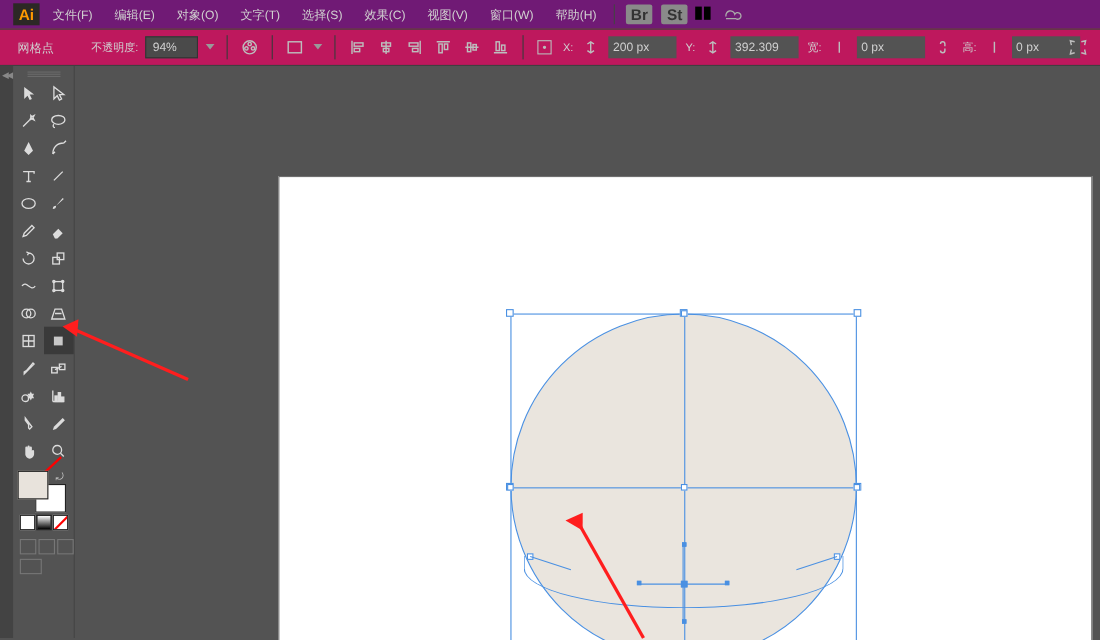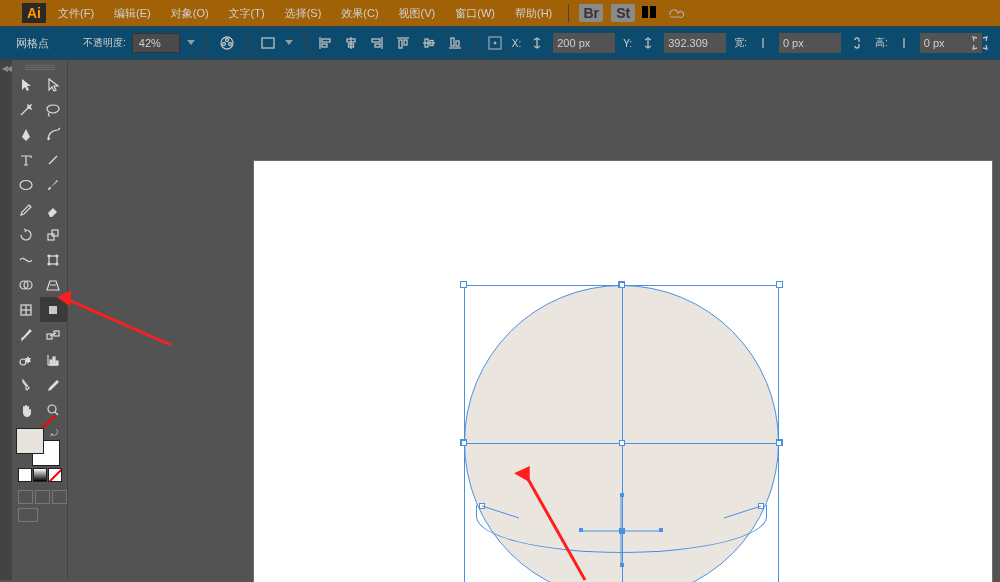--- a/index.html
+++ b/index.html
@@ -1,24 +1,24 @@
 <!DOCTYPE html>
 <html><head>
 <meta charset="utf-8">
 <style>
 *{margin:0;padding:0;box-sizing:border-box;font-family:"Microsoft YaHei",sans-serif;font-size:11px;color:#d0d0d0}
 body{background:#535353;width:1000px;height:582px;overflow:hidden;position:relative}
-.menubar{height:26px;background:#a16207;display:flex;align-items:center;padding-left:22px;gap:4px}
+.menubar{height:26px;background:#701a75;display:flex;align-items:center;padding-left:12px;gap:4px}
 .menubar .logo{background:#2c2825;padding:2px 5px;display:flex;align-items:center}
 .menubar .logo span{color:#ff9a00;font-weight:bold;font-size:14px}
 .menubar .menu{padding:4px 8px;cursor:default}
 .menubar .divider{width:1px;height:18px;background:#444;margin:0 4px}
 .menubar .icon-btn{width:24px;height:18px;background:#8a8a8a;border-radius:2px;margin:0 2px;display:flex;align-items:center;justify-content:center;color:#333;font-weight:bold;font-size:14px}
 .menubar .cloud{color:#999}
-.controlbar{height:34px;background:#0c4a6e;border-top:1px solid #404040;border-bottom:1px solid #404040;display:flex;align-items:center;padding:0 8px;gap:6px}
+.controlbar{height:34px;background:#be185d;border-top:1px solid #404040;border-bottom:1px solid #404040;display:flex;align-items:center;padding:0 8px;gap:6px}
 .controlbar .label{padding:2px 8px}
 .controlbar .opacity-label{margin-left:20px;font-size:10px}
 .controlbar .opacity-field{background:#4a4a4a;border:1px solid #333;width:48px;height:20px;display:flex;align-items:center;padding:0 6px}
 .controlbar .dd{width:10px;height:10px;position:relative}
 .controlbar .dd::after{content:"";position:absolute;top:2px;left:1px;border-left:4px solid transparent;border-right:4px solid transparent;border-top:5px solid #999}
 .controlbar .sep{width:1px;height:22px;background:#3a3a3a;margin:0 4px}
 .controlbar .cb-icon{width:20px;height:20px;display:flex;align-items:center;justify-content:center;cursor:default}
 .controlbar .cb-icon svg{stroke:#bdbdbd;fill:none;stroke-width:1.3}
 .controlbar .coord-lbl{font-size:10px;margin-left:2px}
 .controlbar .coord-link{width:18px;height:20px;display:flex;align-items:center;justify-content:center}
@@ -89,21 +89,21 @@
   <div class="dd"></div>
   <div class="cloud"><svg width="20" height="14" stroke="#aaa" fill="none" stroke-width="1.2">
         <path d="M5 10a4 4 0 1 1 8-2 3 3 0 1 1 1 4H5"></path>
       </svg></div>
 </div>
 
 <div class="controlbar">
   <div class="label">网格点</div>
   <div class="opacity-label">不透明度:</div>
   <div class="opacity-field">
-      <span>42%</span>
+      <span>94%</span>
     </div>
   <div class="dd"></div>
   <div class="sep"></div>
   <div class="cb-icon">
       <svg width="16" height="16">
         <circle cx="8" cy="8" r="6"></circle>
         <circle cx="8" cy="5" r="1.5"></circle>
         <circle cx="5" cy="9" r="1.5"></circle>
         <circle cx="11" cy="9" r="1.5"></circle>
       </svg>

